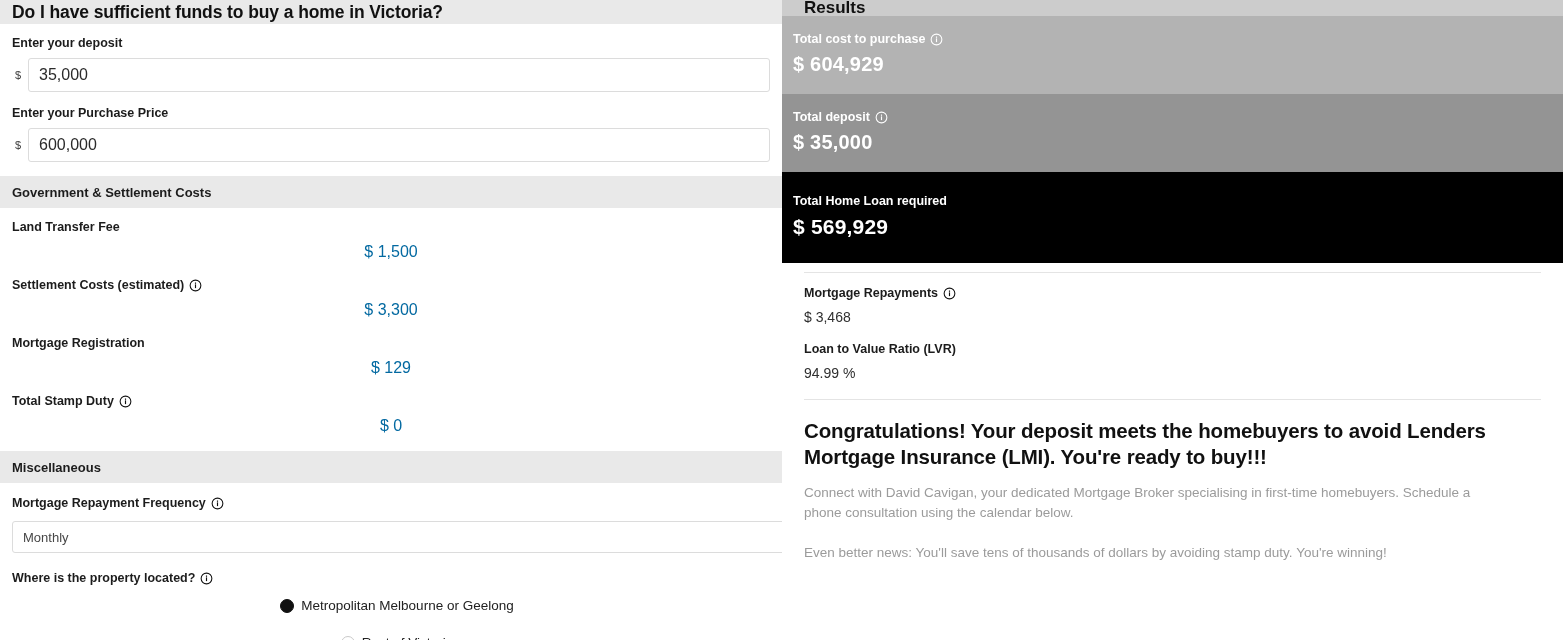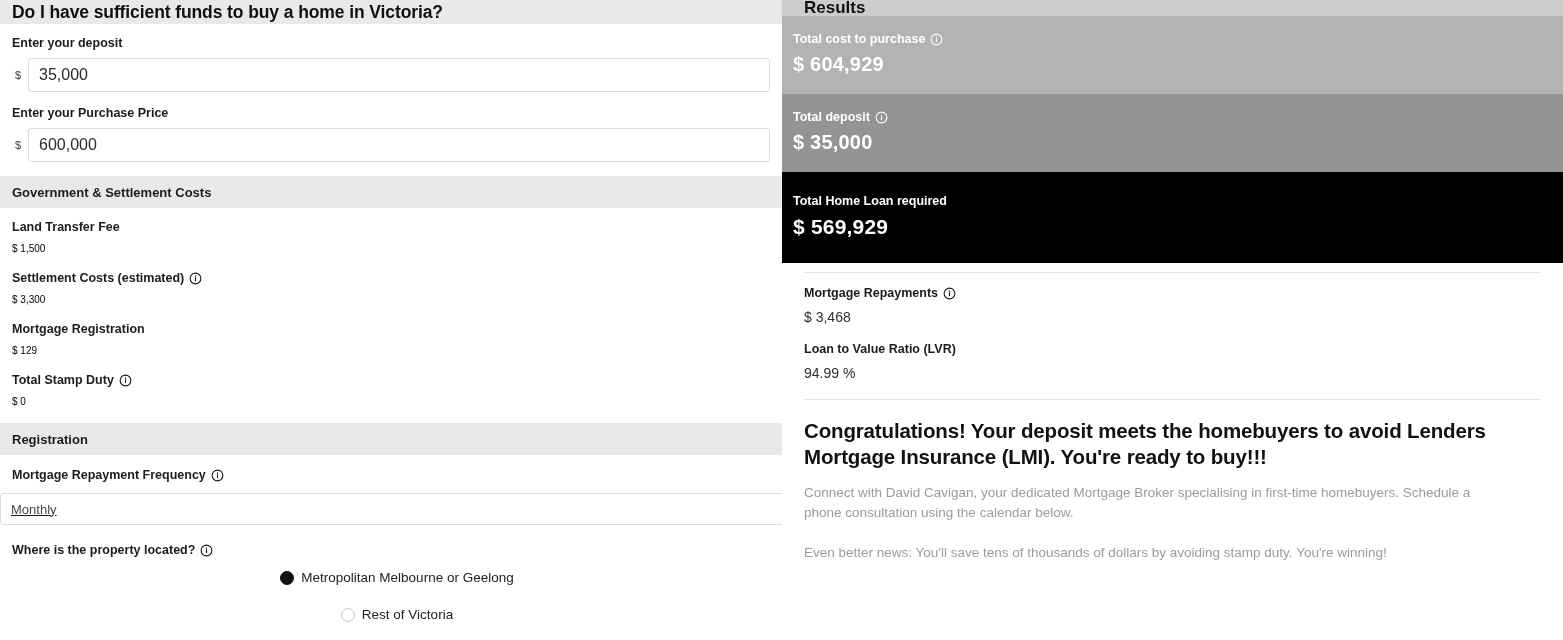--- a/index.html
+++ b/index.html
@@ -83,42 +83,43 @@
     border-radius: 3px;
     background: #fff;
     font-family: "Liberation Sans", sans-serif;
     font-size: 16px;
     color: #2b2b2b;
     padding: 0 10px;
     outline: none;
   }
 
   .value-text {
-    font-size: 10px;
-    color: #000000;
+    font-size: 16px;
+    color: #0369a1;
+    text-align: center;
   }
 
   
   .info-icon {
     display: inline-flex;
     width: 13px;
     height: 13px;
     flex: 0 0 auto;
     align-items: center;
     justify-content: center;
     vertical-align: middle;
   }
   .info-icon svg { display: block; }
 
   
   .select-wrap {
     position: relative;
     width: 866px;
     height: 32px;
-    text-decoration: underline;
+    margin-left: 12px;
   }
   .select-box {
     width: 100%;
     height: 100%;
     border: 1px solid #dcdcdc;
     border-radius: 3px;
     background: #fff;
     display: flex;
     align-items: center;
     padding: 0 10px;
@@ -314,21 +315,21 @@
                 <rect x="7.3" y="6.6" width="1.4" height="4.6" fill="#111"></rect>
                 <rect x="7.3" y="4.3" width="1.4" height="1.6" fill="#111"></rect>
               </svg>
           </span>
         </div>
         <div class="value-text" style="margin-top:9px;">$ 0</div>
       </div>
     </div>
 
     <div class="section-bar" style="margin-top:16px;">
-      <span class="section-bar-label">Registration</span>
+      <span class="section-bar-label">Miscellaneous</span>
     </div>
 
     <div class="field-block" style="padding-top:13px;">
       <div class="field-label">
         <span>Mortgage Repayment Frequency</span>
         <span class="info-icon">
           <svg width="13" height="13" viewBox="0 0 16 16">
               <circle cx="8" cy="8" r="6.6" fill="none" stroke="#111" stroke-width="1.3"></circle>
               <rect x="7.3" y="6.6" width="1.4" height="4.6" fill="#111"></rect>
               <rect x="7.3" y="4.3" width="1.4" height="1.6" fill="#111"></rect>

